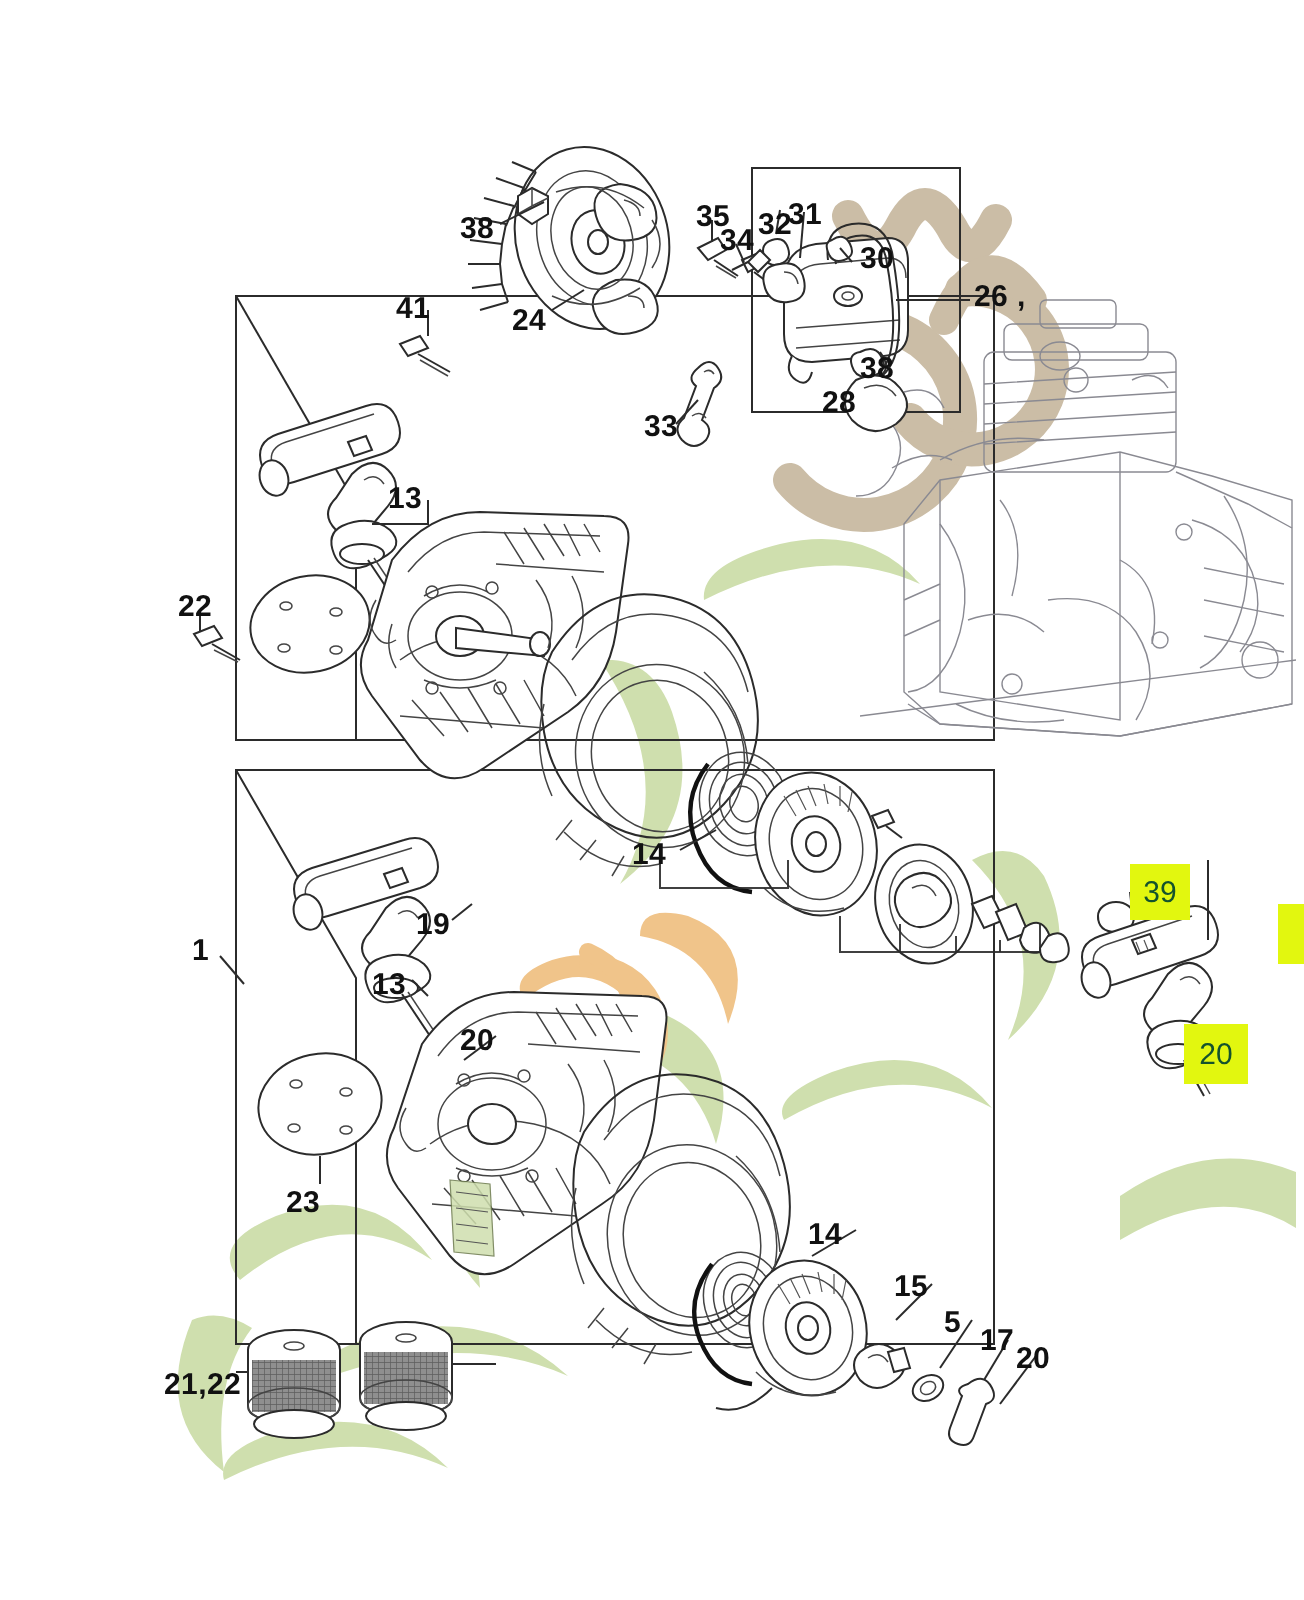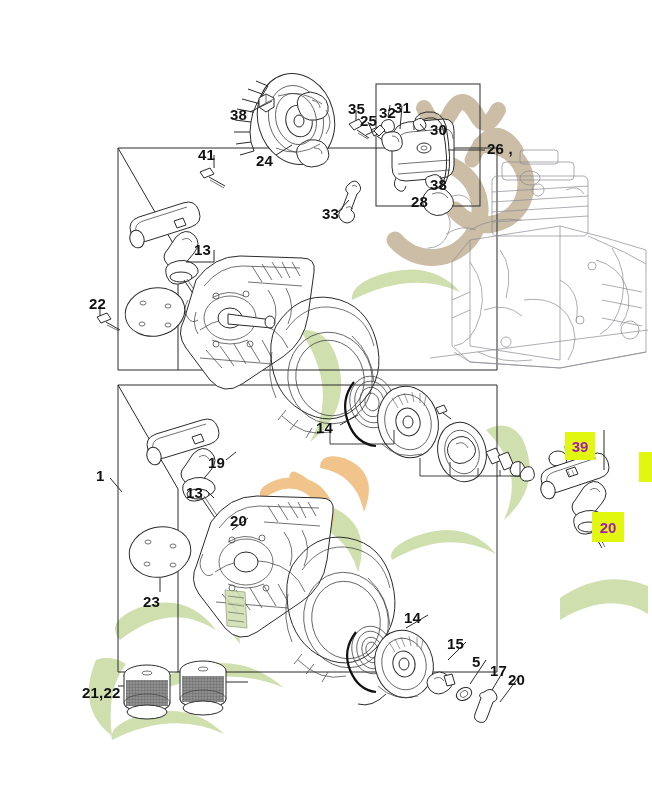--- a/index.html
+++ b/index.html
@@ -6,22 +6,22 @@
   html,body{margin:0;padding:0;background:#ffffff;}
   body{width:652px;height:800px;overflow:hidden;
        font-family:"Liberation Sans",sans-serif;}
   #stage{position:relative;width:652px;height:800px;background:#fff;}
   #stage svg{position:absolute;left:0;top:0;}
   .lbl{position:absolute;font-family:"Liberation Sans",sans-serif;
        font-weight:bold;font-size:15px;color:#111;white-space:nowrap;
        line-height:1;letter-spacing:.2px;}
   .hlbox{position:absolute;display:flex;align-items:center;
          justify-content:center;background:#e2f70f;
-         font-family:"Liberation Sans",sans-serif;font-weight:bold;
-         font-size:15px;color:#a21caf;}
+         font-family:"Liberation Sans",sans-serif;font-weight:normal;
+         font-size:15px;color:#14532d;}
 </style>
 </head>
 <body>
 
 <div id="stage">
 
 <svg width="652" height="800" viewBox="0 0 652 800" xmlns="http://www.w3.org/2000/svg">
   <defs>
     <style>
       .ln{fill:none;stroke:#2b2b2b;stroke-width:1;}
@@ -486,21 +486,21 @@
   <span class="lbl" style="left:143px;top:594px">23</span>
   <span class="lbl" style="left:256px;top:153px">24</span>
   <span class="lbl" style="left:230px;top:107px">38</span>
   <span class="lbl" style="left:487px;top:141px">26 ,</span>
   <span class="lbl" style="left:411px;top:194px">28</span>
   <span class="lbl" style="left:430px;top:177px">38</span>
   <span class="lbl" style="left:430px;top:122px">30</span>
   <span class="lbl" style="left:394px;top:100px">31</span>
   <span class="lbl" style="left:379px;top:105px">32</span>
   <span class="lbl" style="left:322px;top:206px">33</span>
-  <span class="lbl" style="left:360px;top:113px">25</span>
+  <span class="lbl" style="left:360px;top:113px">34</span>
   <span class="lbl" style="left:348px;top:101px">35</span>
   <span class="lbl" style="left:198px;top:147px">41</span>
   <span class="lbl" style="left:89px;top:296px">22</span>
   <span class="lbl" style="left:230px;top:513px">20</span>
 </div>
 
 <div>
   <div class="hlbox" style="left:565px;top:432px;width:30px;height:28px">39</div>
   <div class="hlbox" style="left:639px;top:452px;width:42px;height:30px">38</div>
   <div class="hlbox" style="left:592px;top:512px;width:32px;height:30px">20</div>

